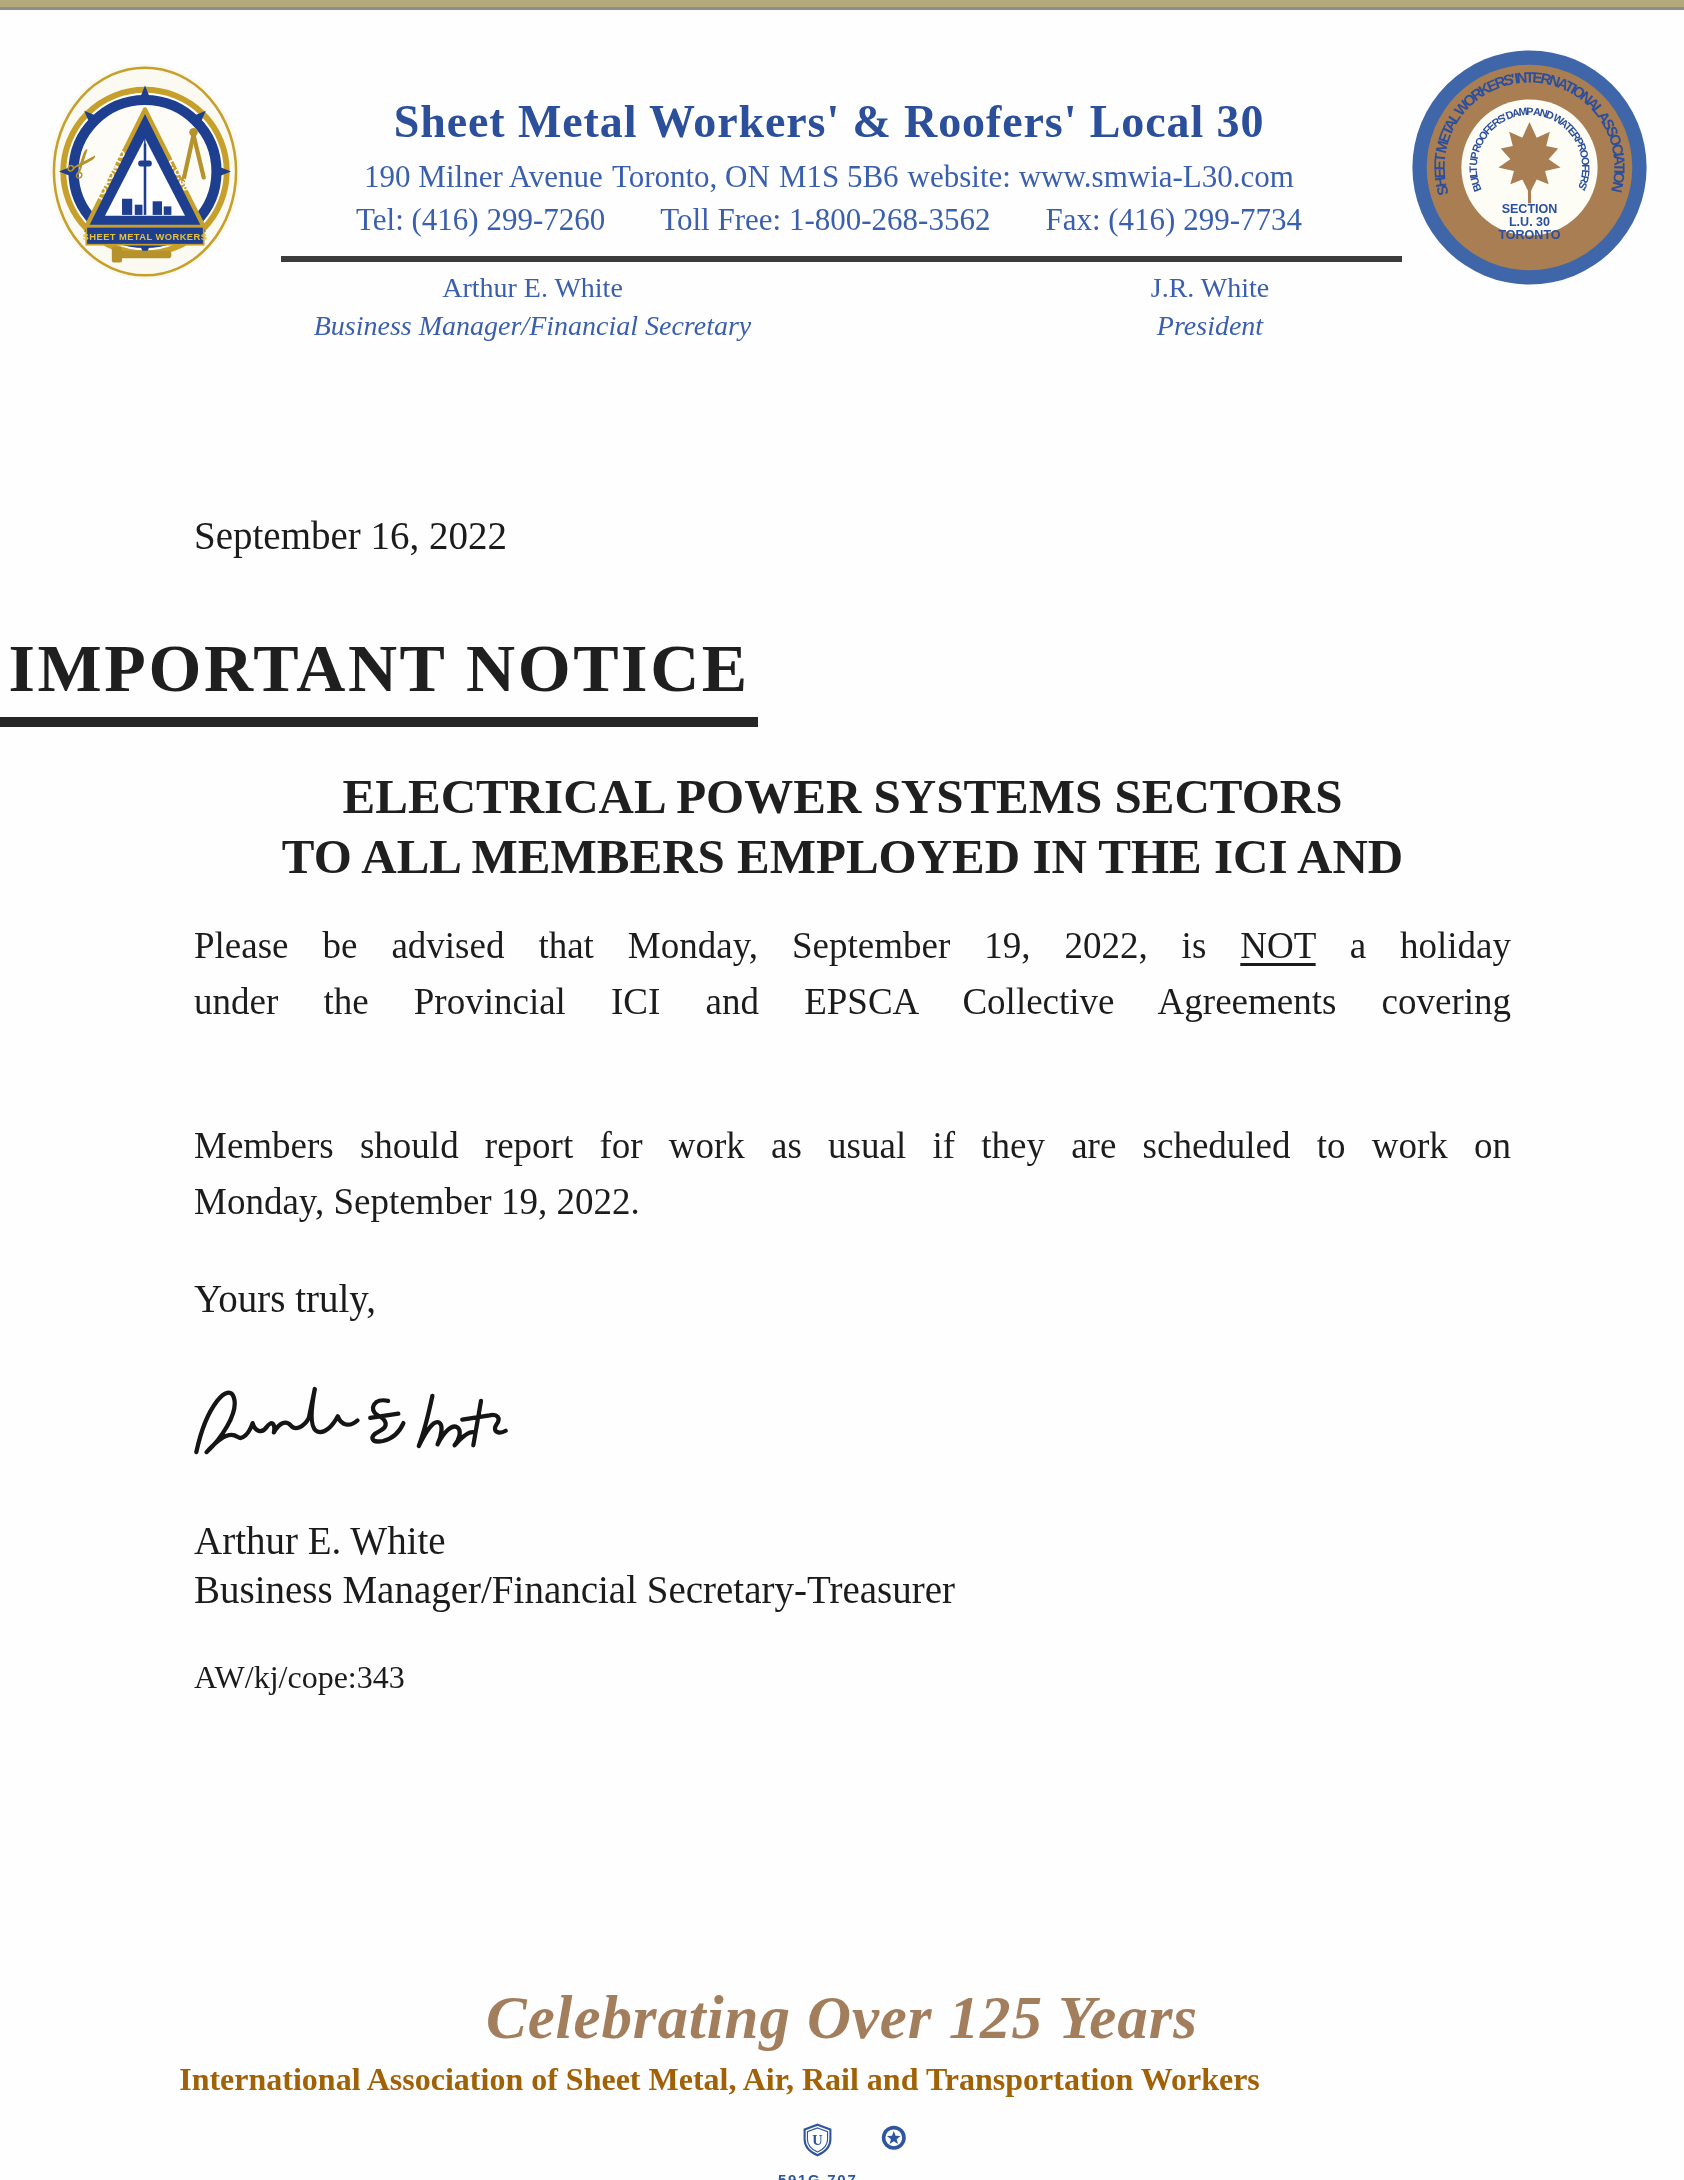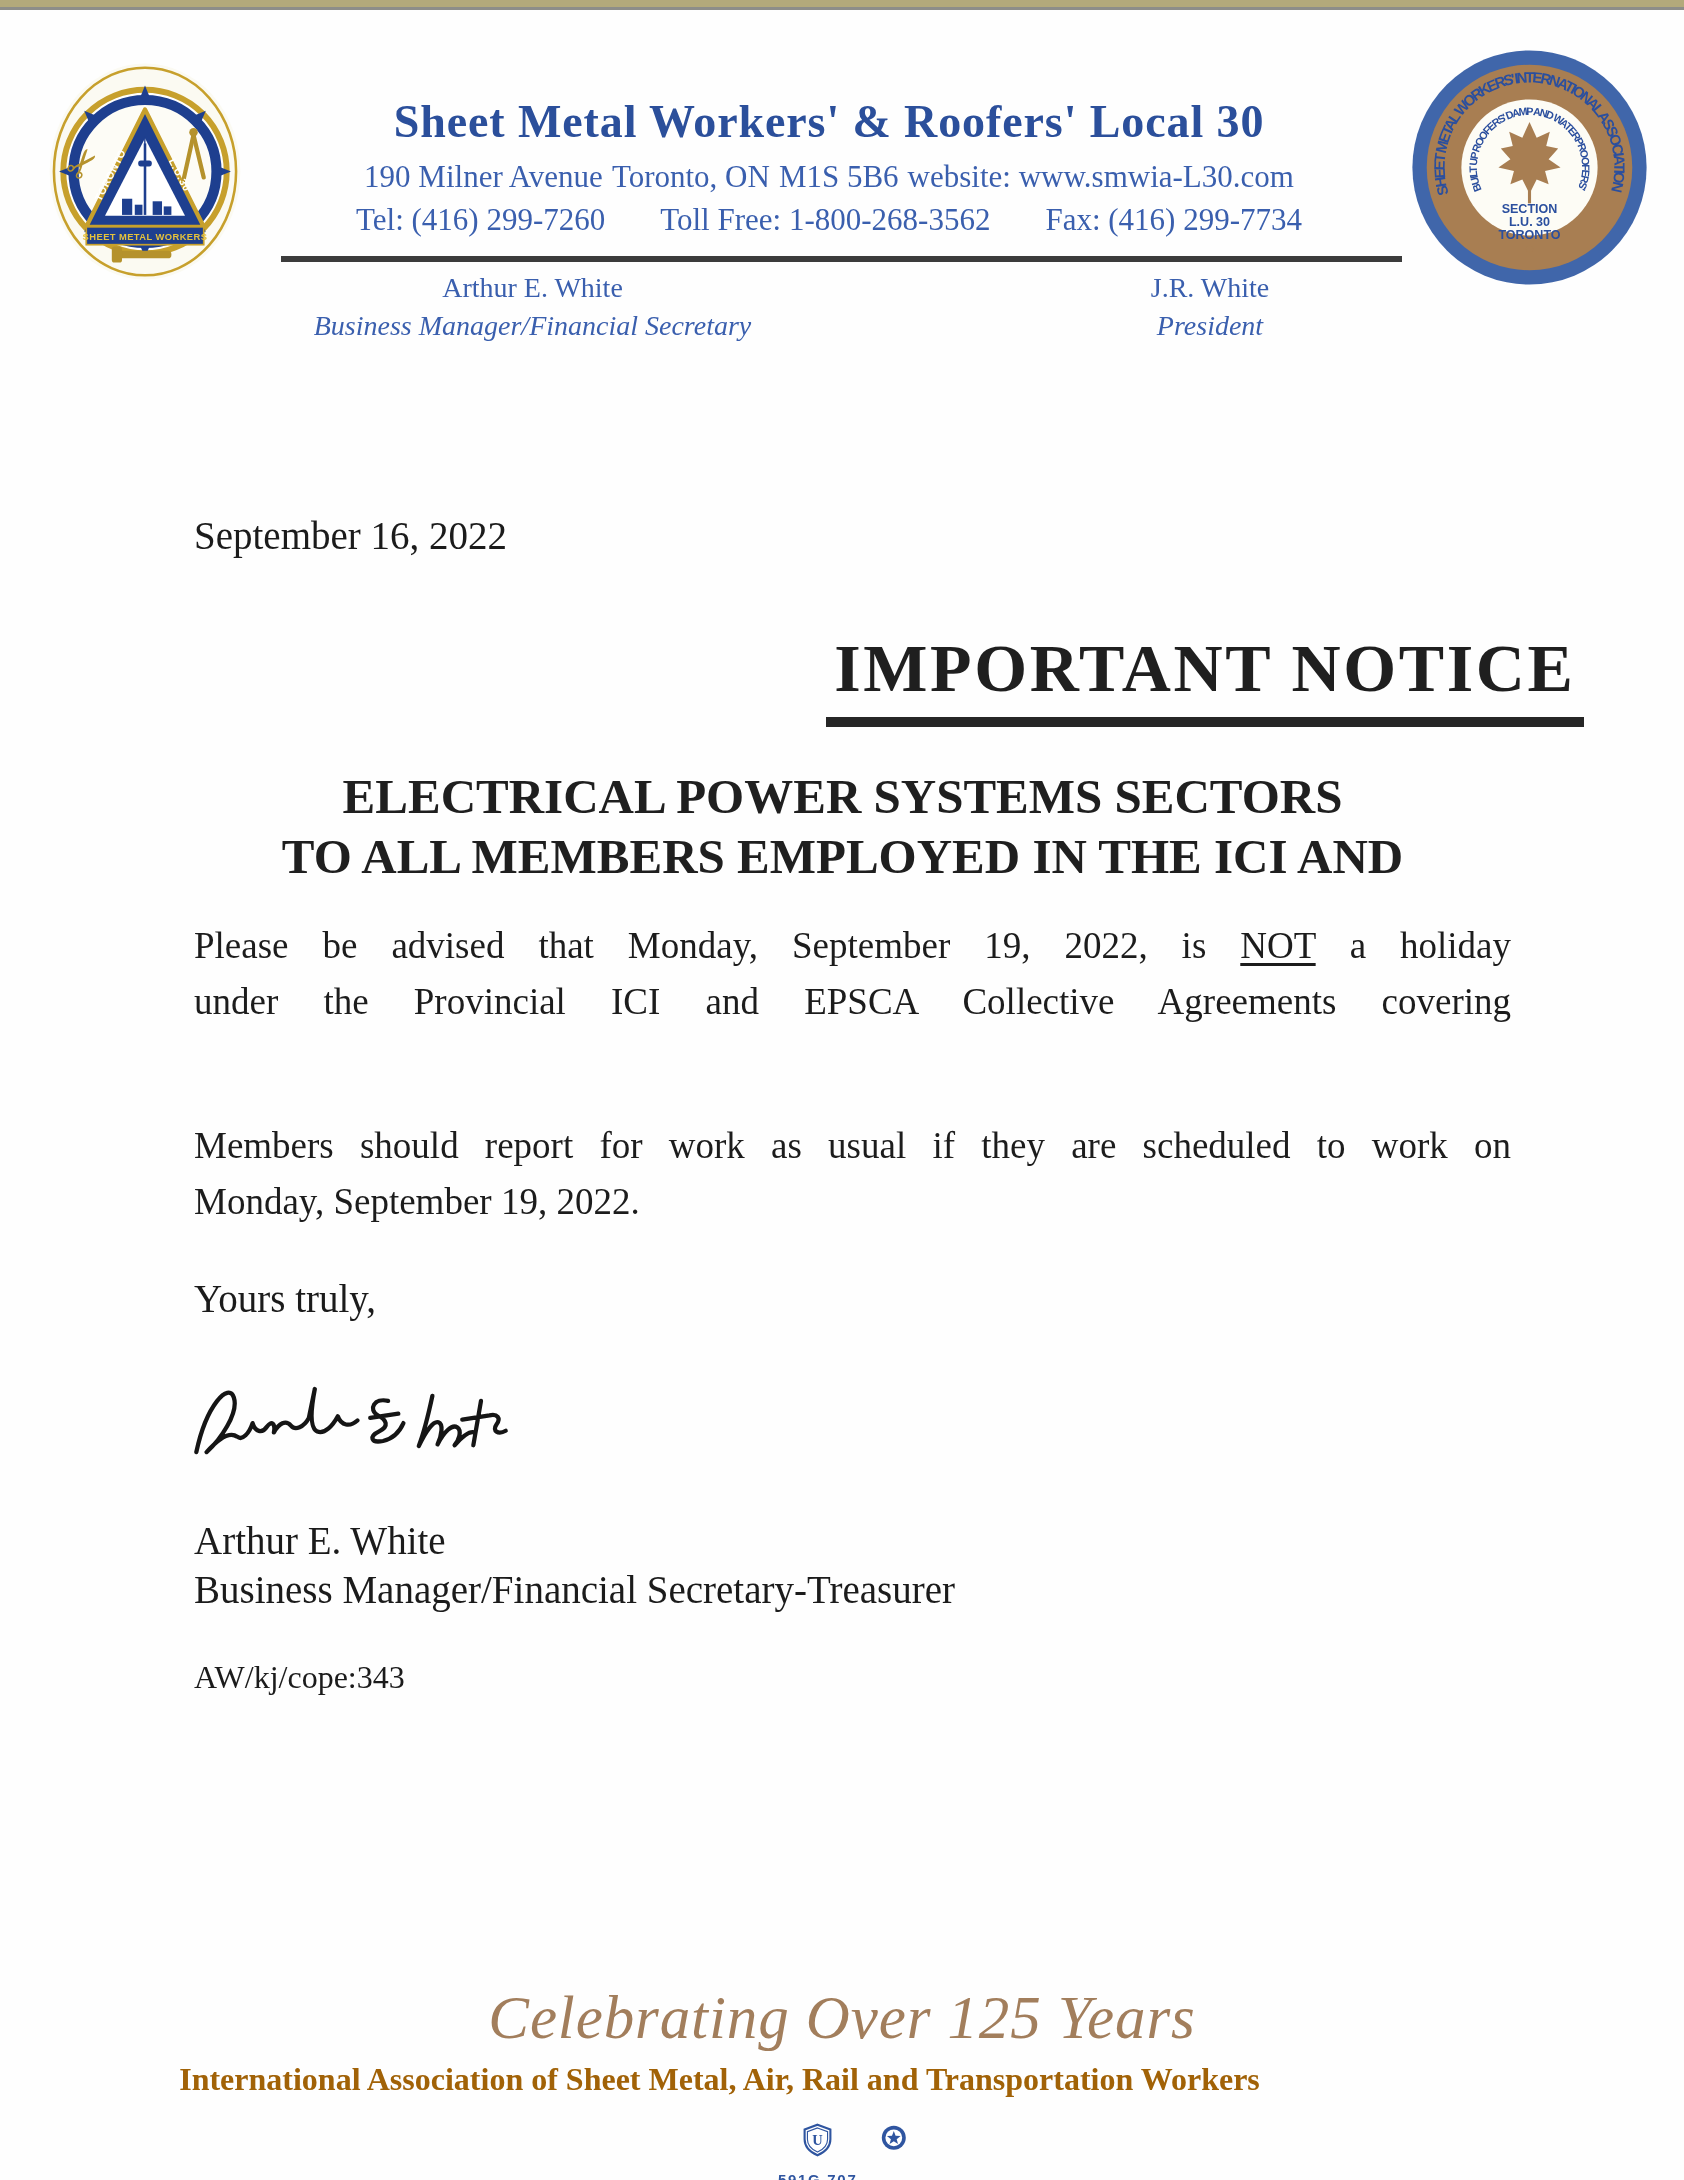--- a/index.html
+++ b/index.html
@@ -23,40 +23,40 @@
   .tel-line{margin-top:7px;display:flex;justify-content:center;gap:55px;font-size:31px;color:#3a5fae;}
   .head-rule{position:absolute;left:281px;top:256px;width:1121px;height:6px;background:#3c3c3c;}
   .officer{position:absolute;text-align:center;color:#3a5fae;}
   .officer .o-name{font-size:28px;line-height:34px;}
   .officer .o-title{font-size:28px;font-style:italic;margin-top:5.1px;}
   .officer-left{left:281px;top:271px;width:503px;}
   .officer-right{left:1048px;top:271px;width:324px;}
 
   
   .date-line{position:absolute;left:194px;top:513px;font-size:39px;}
-  .notice-wrap{position:absolute;left:0;top:629px;width:1568px;text-align:right;margin-left:16px;}
+  .notice-wrap{position:absolute;left:0;top:629px;width:1568px;text-align:left;}
   .notice-title{display:inline-block;font-size:68px;font-weight:700;letter-spacing:2.6px;
     padding:0 8.5px 8.5px 8.5px;border-bottom:10.2px solid #262626;color:#1f1f1f;}
   .heading{position:absolute;left:0;top:767px;width:1685px;text-align:center;
     font-size:49px;font-weight:700;line-height:60px;color:#1f1f1f;}
   .body-col{position:absolute;left:194px;width:1317px;font-size:37px;line-height:56px;color:#1c1c1c;}
   .p1{top:918px;}
   .p2{top:1118px;}
   .jline{text-align:justify;text-align-last:justify;}
   .lline{text-align:left;}
   .uline{text-decoration:underline;text-underline-offset:5.1px;}
   .closing{position:absolute;left:194px;top:1276px;font-size:39px;}
   .signature{position:absolute;left:181px;top:1348px;width:375px;height:128px;}
   .signer-name{position:absolute;left:194px;top:1518px;font-size:39px;}
   .signer-title{position:absolute;left:194px;top:1567px;font-size:39px;}
   .ref-line{position:absolute;left:194px;top:1659px;font-size:32px;}
 
   
   .footer-banner{position:absolute;left:0;top:1983px;width:1684px;text-align:center;
-    font-size:61px;font-weight:400;font-style:italic;color:#a27e5c;letter-spacing:0.9px;}
+    font-size:61px;font-weight:700;font-style:italic;color:#a27e5c;letter-spacing:0.9px;}
   .footer-assoc{position:absolute;left:0;top:2061px;width:1439px;text-align:center;
     font-size:32px;font-weight:700;color:#a16207;}
   .union-bugs{position:absolute;left:0;top:2123px;width:1685px;display:flex;
     justify-content:center;align-items:flex-start;gap:24px;}
   .bug-shield{display:flex;flex-direction:column;align-items:center;}
   .bug-code{font-family:"Liberation Sans", sans-serif;font-size:15px;font-weight:700;
     color:#2f55a0;margin-top:14px;letter-spacing:1.7px;}
   .seal-sans{font-family:"Liberation Sans", sans-serif;}
 </style>
 </head>

